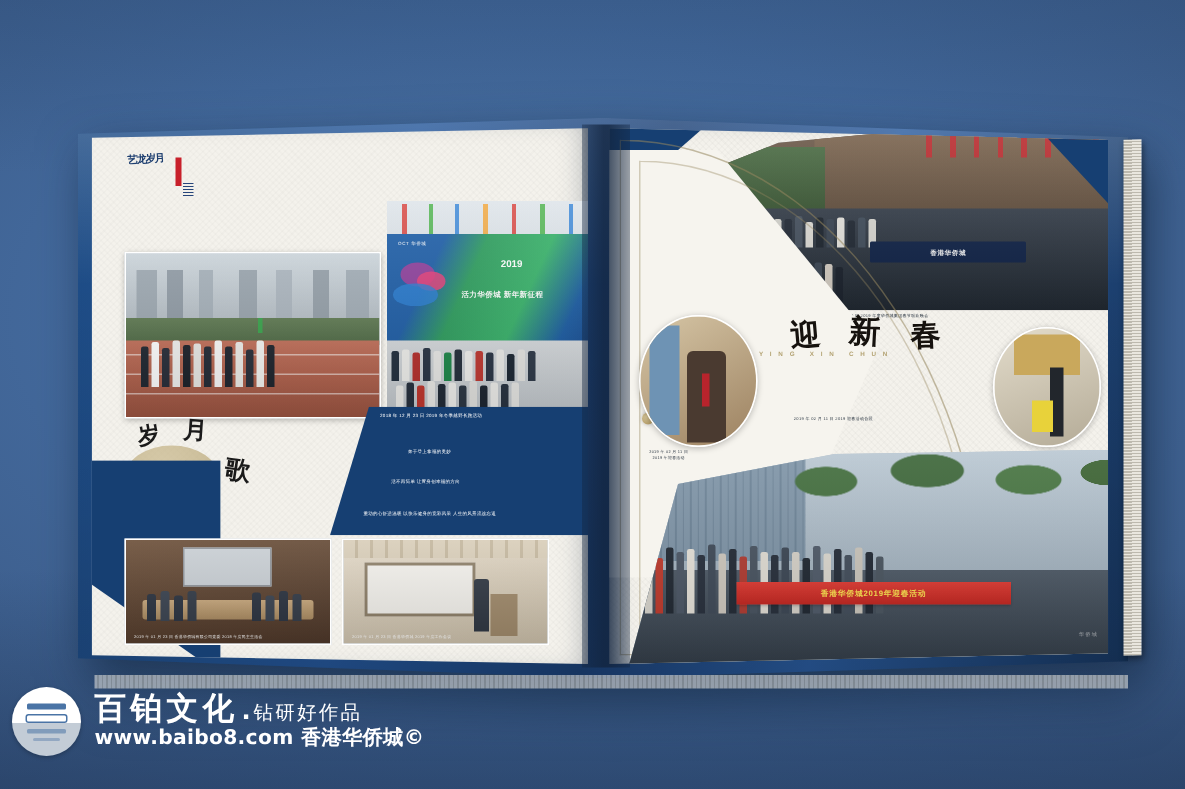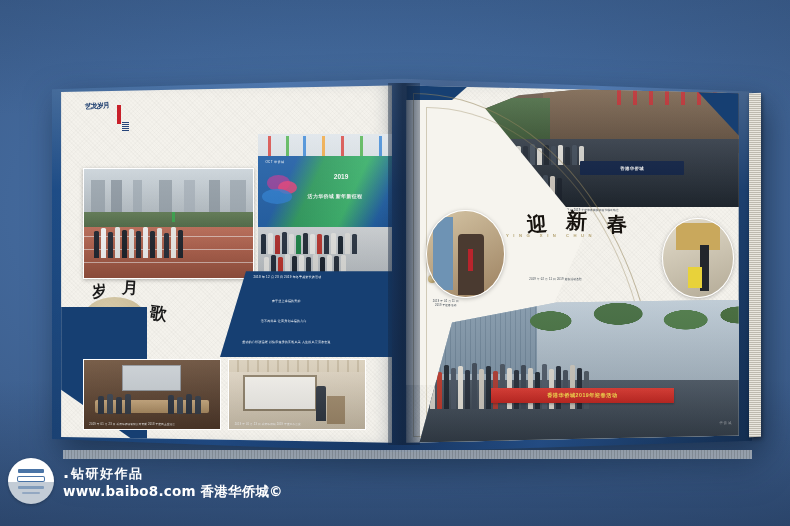--- a/index.html
+++ b/index.html
@@ -285,21 +285,21 @@
     background:linear-gradient(180deg,#ffffff 0 52%, #c3ccd6 52% 100%);
     position:relative;flex:0 0 auto;
     box-shadow:0 1px 3px rgba(0,0,0,.25);
   }
   .wm-mark i{position:absolute;background:#3f6a9e;display:block;border-radius:1px;}
   .wm-text{display:flex;flex-direction:column;gap:1px;}
   .wm-top{display:flex;align-items:baseline;gap:2px;color:#fff;
     font-family:"DejaVu Sans",sans-serif;}
   .wm-cn{font-size:21px;font-weight:700;letter-spacing:3px;line-height:1;}
   .wm-dot{font-size:16px;font-weight:700;}
-  .wm-tag{font-size:13px;font-weight:700;letter-spacing:1.5px;}
+  .wm-tag{font-size:13px;font-weight:400;letter-spacing:1.5px;}
   .wm-bot{color:#fff;font-family:"DejaVu Sans",sans-serif;
     font-size:13.5px;font-weight:700;letter-spacing:.2px;line-height:1.1;}
 </style>
 </head>
 <body>
 
 <div id="stage">
 
   <div class="backdrop"></div>
   <div class="backdrop-vig"></div>
@@ -583,20 +583,21 @@
 
   <div class="wm">
     <div class="wm-mark">
       <i style="left:10px;top:11px;width:26px;height:4px;background:#4a74a6"></i>
       <i style="left:10px;top:19px;width:26px;height:4px;background:#ffffff;box-shadow:0 0 0 1px #4a74a6"></i>
       <i style="left:10px;top:28px;width:26px;height:3px;background:#4a74a6;opacity:.55"></i>
       <i style="left:14px;top:34px;width:18px;height:2px;background:#4a74a6;opacity:.4"></i>
     </div>
     <div class="wm-text">
       <div class="wm-top">
+        <span class="wm-cn">百铂文化</span>
         <span class="wm-dot">.</span>
         <span class="wm-tag">钻研好作品</span>
       </div>
       <div class="wm-bot">www.baibo8.com 香港华侨城©</div>
     </div>
   </div>
 
 </div>
 
 </body></html>

